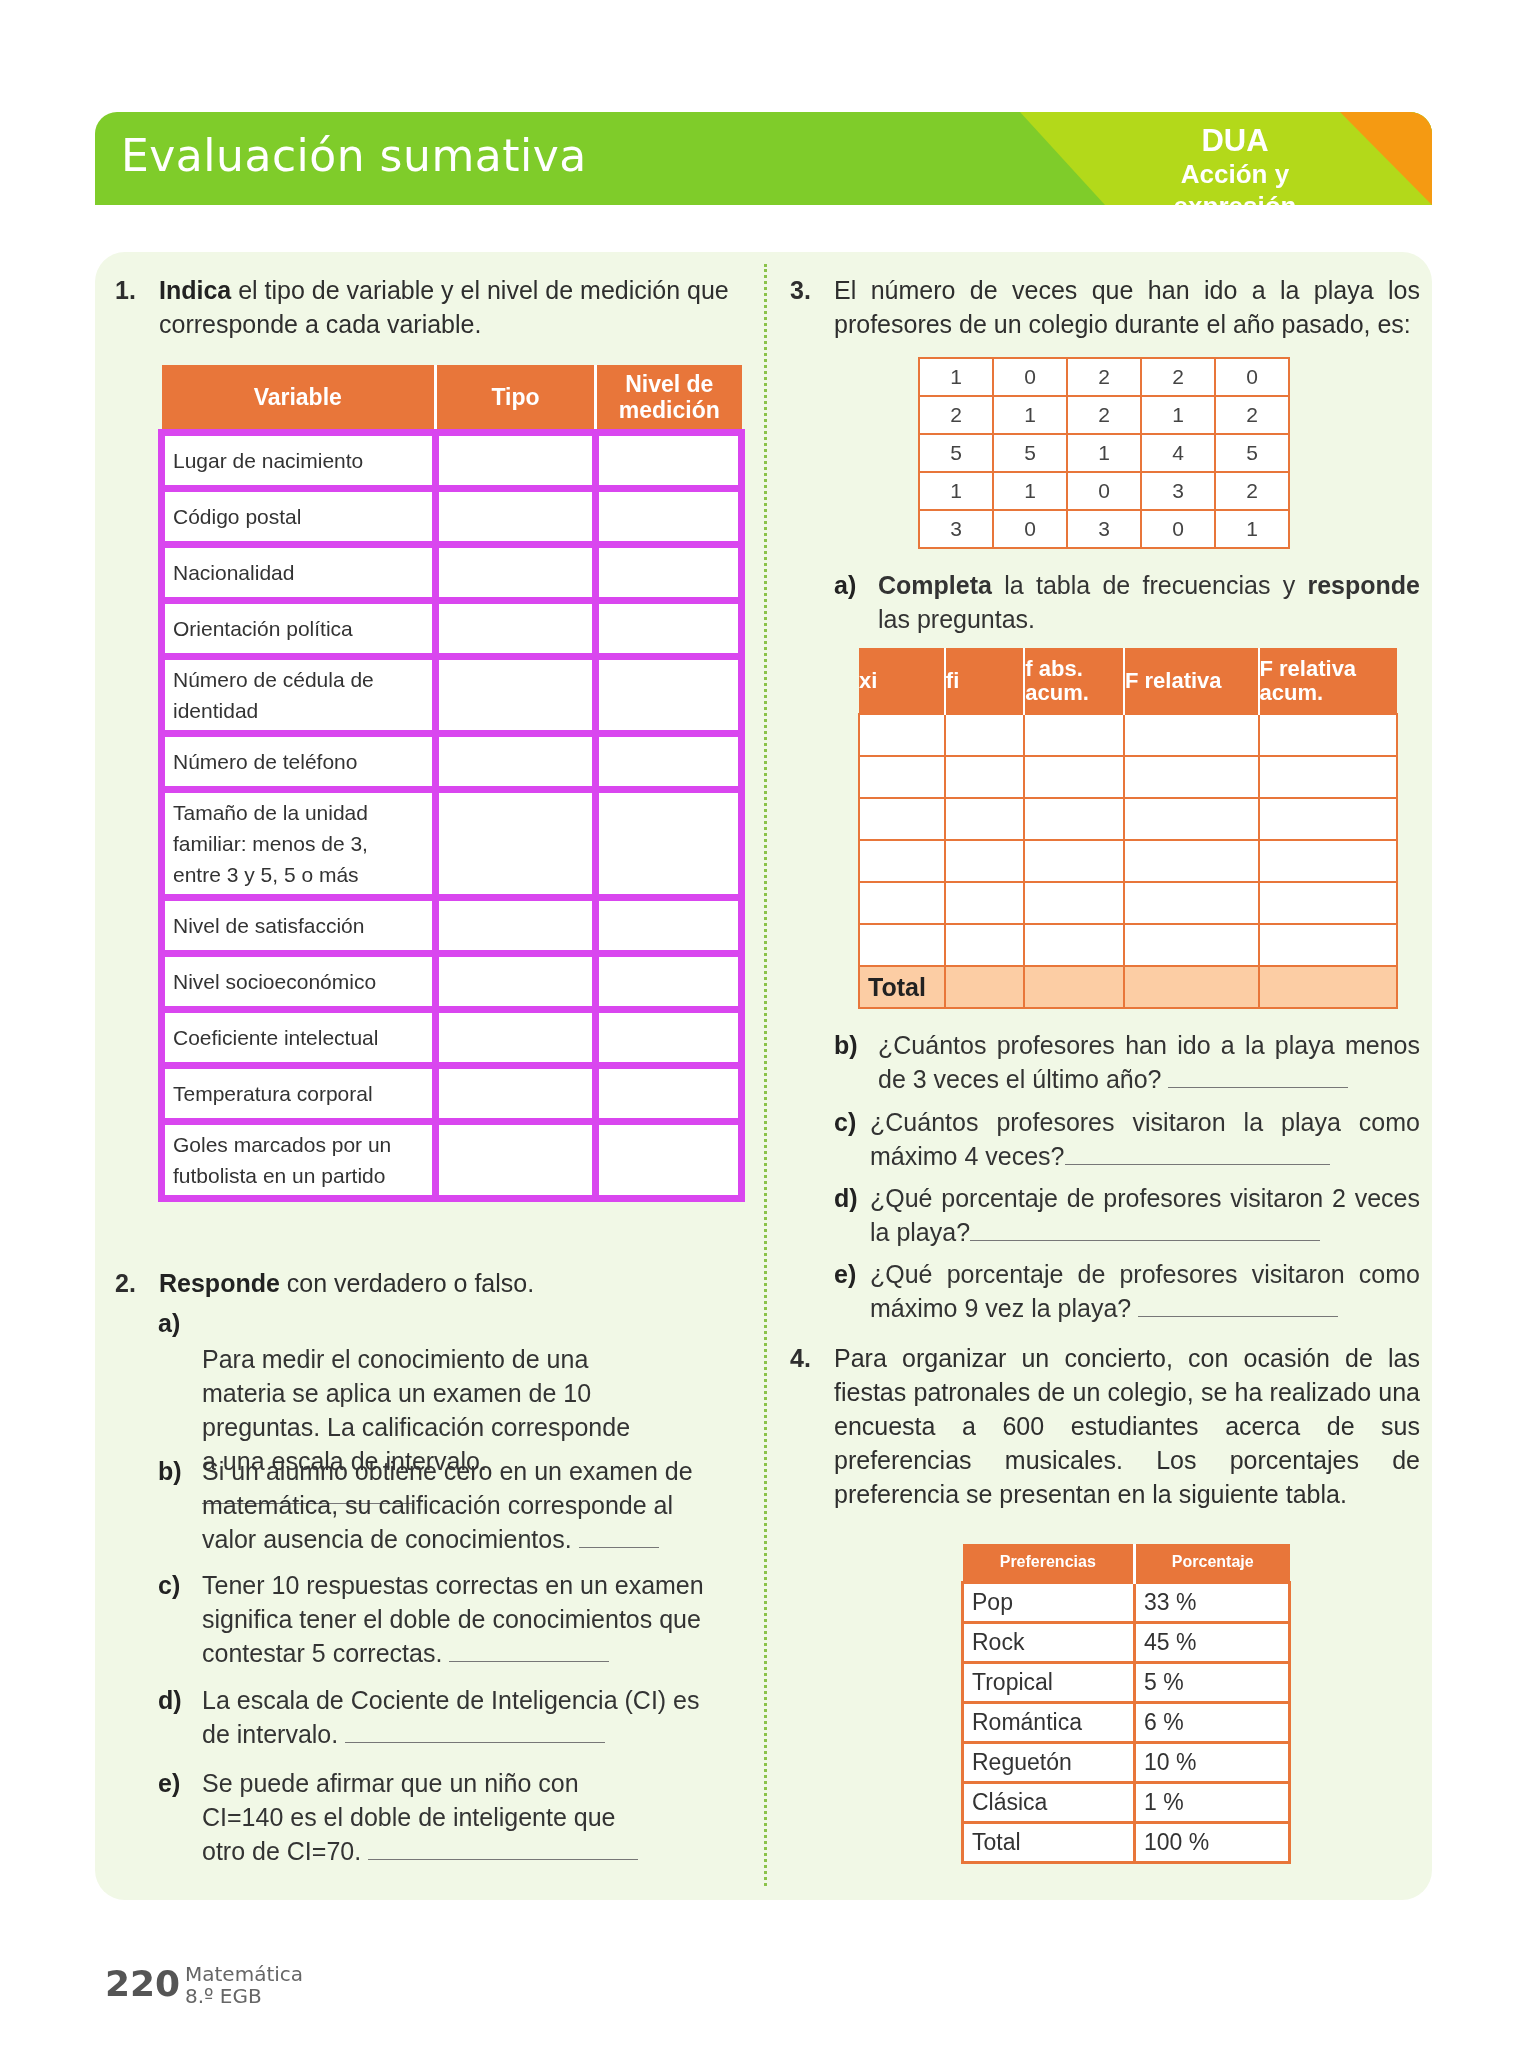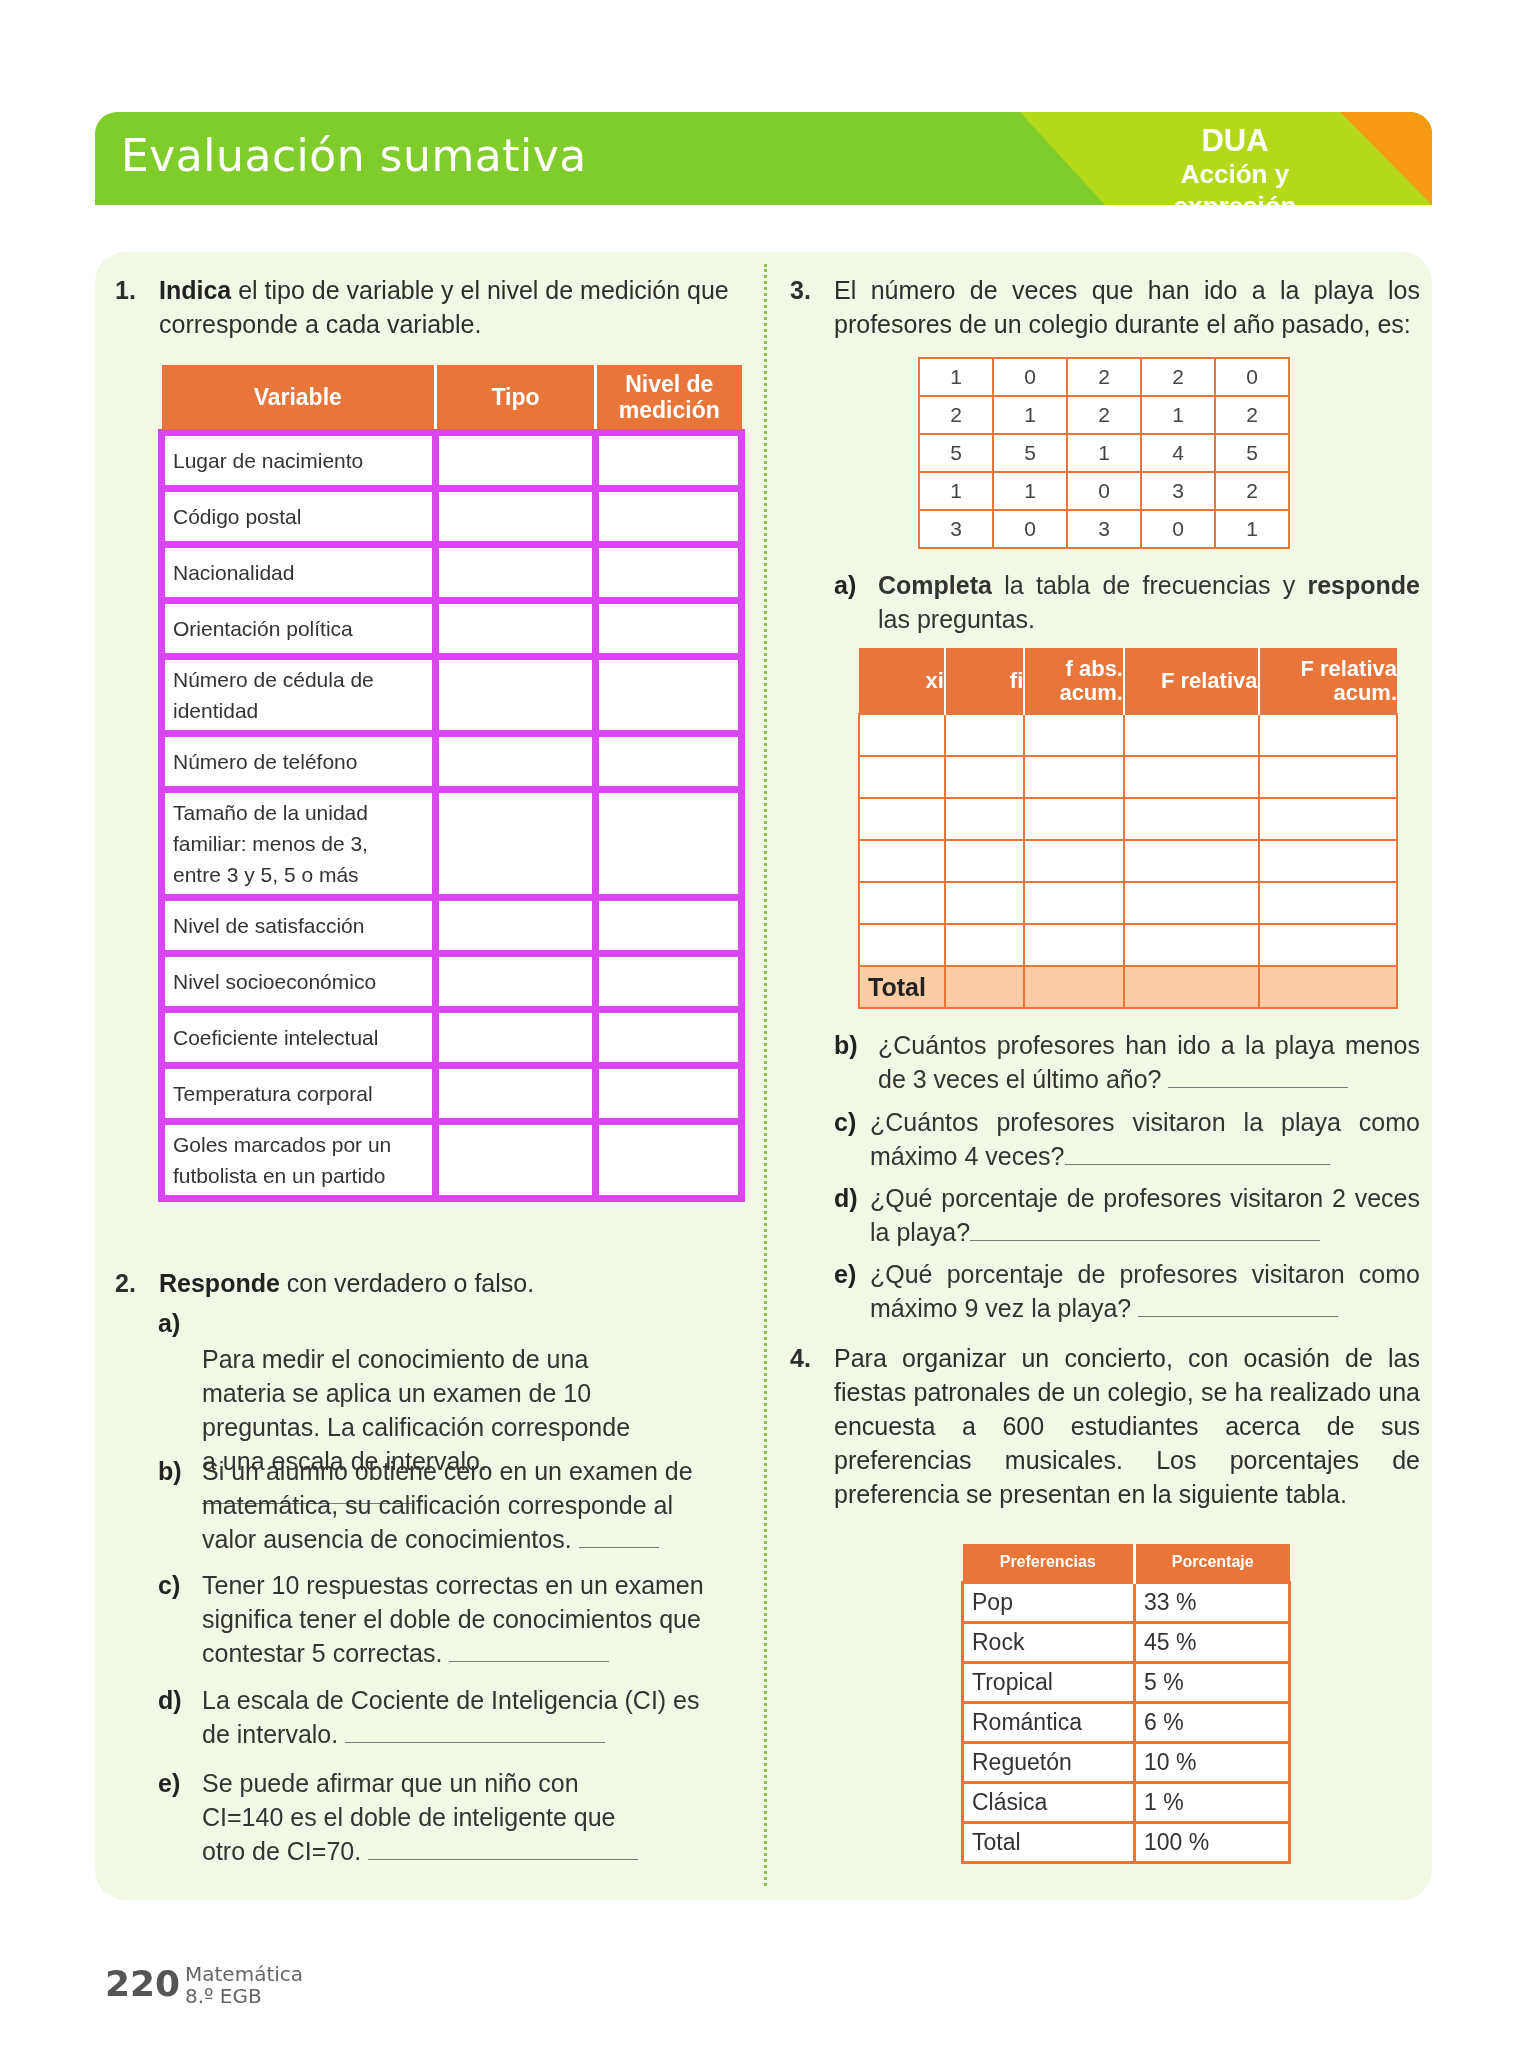--- a/index.html
+++ b/index.html
@@ -39,21 +39,21 @@
   .sub .lbl { position: absolute; left: 0; top: 0; font-weight: bold; color: #222; }
   .sub .txt { margin-left: 44px; }
   .blank { display: inline-block; border-bottom: 1.5px solid #777; height: 22px; vertical-align: baseline; }
 
   
   .grid { position: absolute; left: 918px; top: 357px; }
   .grid td { border: 2px solid #e8763a; background: #fff; width: 74px; height: 38px; text-align: center; font-size: 21px; color: #444; }
 
   
   .ft { position: absolute; left: 858px; top: 648px; width: 540px; }
-  .ft th { background: #e8763a; color: #fff; font-weight: bold; font-size: 22px; line-height: 24px; height: 66px; border-left: 2px solid #fff; text-align: right; }
+  .ft th { background: #e8763a; color: #fff; font-weight: bold; font-size: 22px; line-height: 24px; height: 66px; border-left: 2px solid #fff; text-align: left; }
   .ft th:first-child { border-left: none; }
   .ft td { border: 2px solid #e8763a; background: #fff; height: 42px; }
   .ft tr.total td { background: #fccda4; height: 42px; font-weight: bold; font-size: 25px; color: #222; padding-left: 8px; }
 
   
   .pt { position: absolute; left: 961px; top: 1544px; width: 330px; }
   .pt th { background: #e8763a; color: #fff; font-weight: bold; font-size: 16px; height: 38px; border-left: 3px solid #fff; text-align: center; }
   .pt th:first-child { border-left: none; }
   .pt td { border: 3px solid #e8763a; background: #fff; font-size: 23px; height: 40px; padding-left: 8px; color: #333; }
   .pt td:first-child { width: 172px; }

